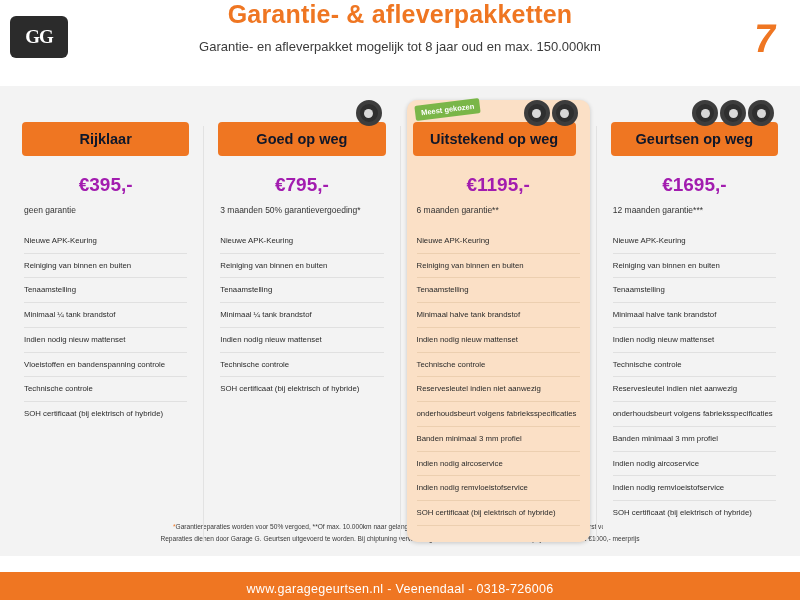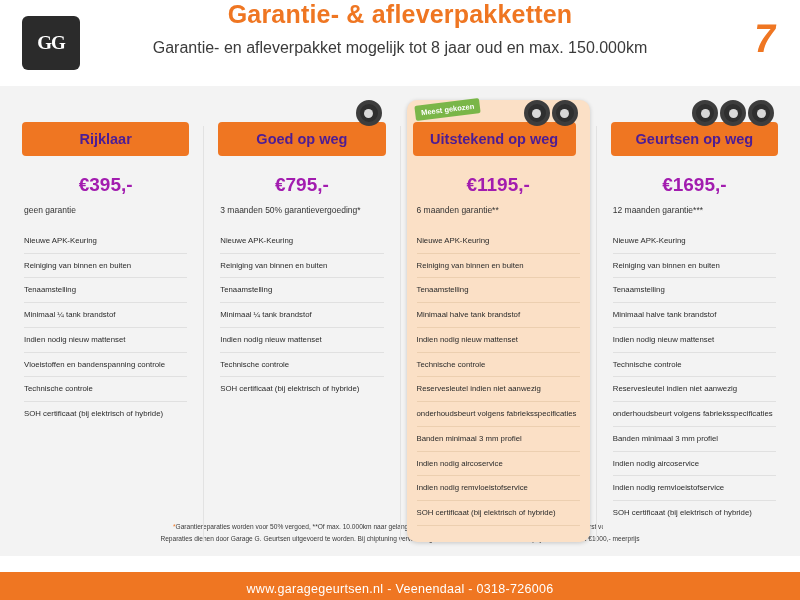--- a/index.html
+++ b/index.html
@@ -23,24 +23,24 @@
 
   
   .header {
     position: relative;
     height: 86px;
     background: #ffffff;
     border-bottom: 0;
   }
   .logo {
     position: absolute;
-    left: 22px;
+    left: 10px;
     top: 16px;
     width: 58px;
-    height: 54px;
+    height: 42px;
     background: #2b2b2b;
     border-radius: 6px;
     display: flex;
     align-items: center;
     justify-content: center;
   }
   .logo-text {
     color: #ffffff;
     font-size: 19px;
     font-weight: bold;
@@ -60,21 +60,21 @@
   .title {
     text-align: center;
     font-size: 25px;
     font-weight: bold;
     color: #ef7622;
     letter-spacing: 0.2px;
   }
   .subtitle {
     text-align: center;
     margin-top: 10px;
-    font-size: 16px;
+    font-size: 13px;
     color: #3b3b3b;
   }
 
   
   .band {
     position: relative;
     background: #f3f3f3;
     padding: 14px 14px 0 14px;
     height: 430px;
     box-sizing: border-box;
@@ -91,21 +91,21 @@
     padding-bottom: 8px;
   }
   .card.highlight {
     background: #fbe0c6;
     border-radius: 10px;
     box-shadow: 0 1px 4px rgba(0,0,0,0.18);
     padding-bottom: 16px;
   }
   .card-header {
     background: #ef7622;
-    color: #4c1d95;
+    color: #0f172a;
     height: 34px;
     display: flex;
     align-items: center;
     justify-content: center;
     font-size: 14.5px;
     font-weight: bold;
     border-radius: 4px;
     margin: 22px 8px 0 8px;
     position: relative;
     z-index: 2;

